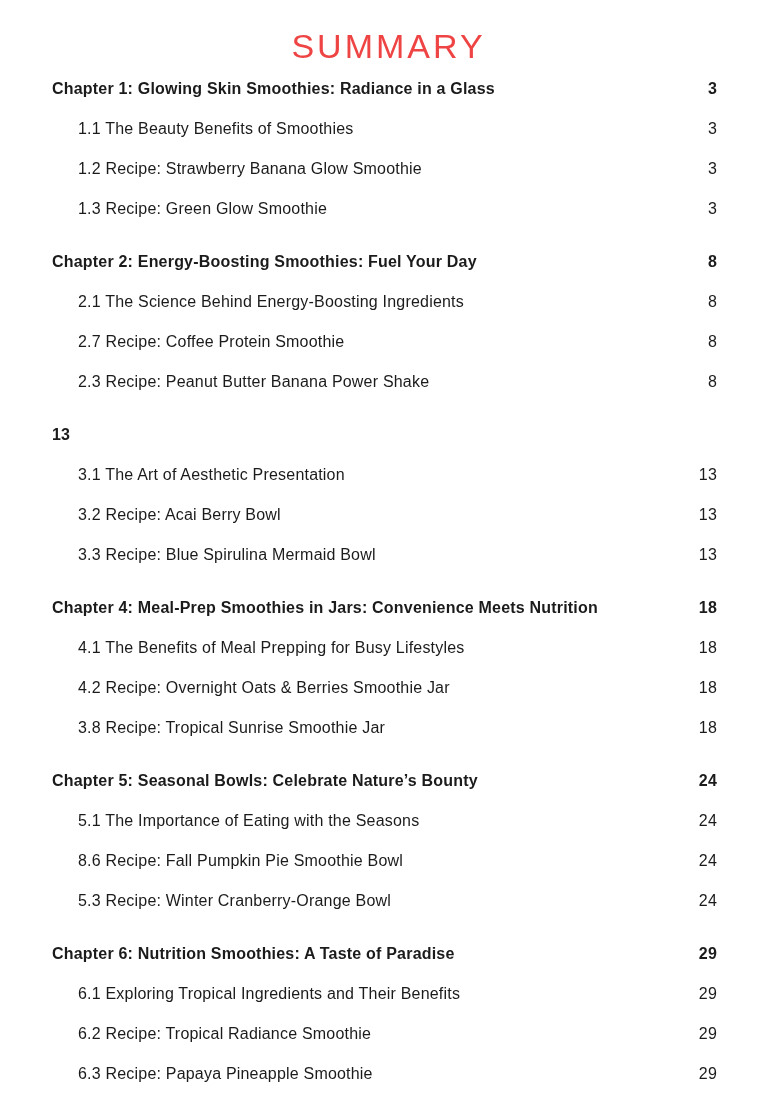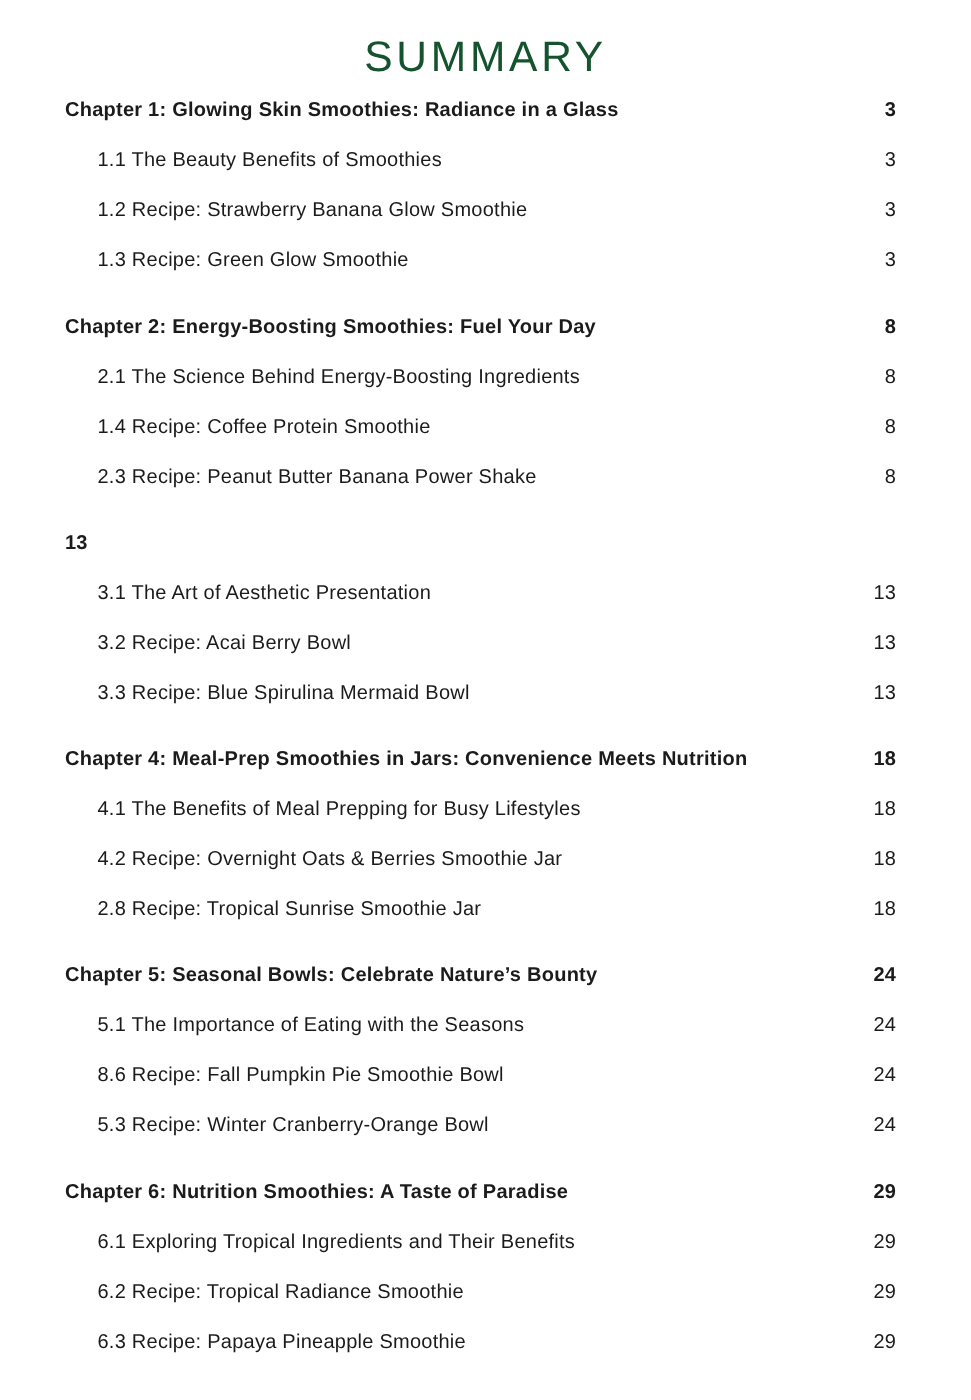--- a/index.html
+++ b/index.html
@@ -20,21 +20,21 @@
     background: #ffffff;
     box-sizing: border-box;
   }
   .title {
     margin: 26px 0 0 0;
     text-align: center;
     font-size: 34px;
     font-weight: 400;
     letter-spacing: 3px;
     line-height: 41px;
-    color: #14532d;
+    color: #ef4444;
   }
   .toc {
     margin: 2px 60px 0 52px;
   }
   .chapter-block { margin-top: 13px; }
   .chapter-block:first-child { margin-top: 0; }
   .row {
     height: 40px;
     display: flex;
     justify-content: space-between;
@@ -76,21 +76,21 @@
       <div class="chapter-block">
         <div class="row chapter">
           <span class="entry-title">Chapter 2: Energy-Boosting Smoothies: Fuel Your Day</span>
           <span class="entry-page">8</span>
         </div>
         <div class="row section">
           <span class="entry-title">2.1 The Science Behind Energy-Boosting Ingredients</span>
           <span class="entry-page">8</span>
         </div>
         <div class="row section">
-          <span class="entry-title">1.4 Recipe: Coffee Protein Smoothie</span>
+          <span class="entry-title">2.7 Recipe: Coffee Protein Smoothie</span>
           <span class="entry-page">8</span>
         </div>
         <div class="row section">
           <span class="entry-title">2.3 Recipe: Peanut Butter Banana Power Shake</span>
           <span class="entry-page">8</span>
         </div>
       </div>
       <div class="chapter-block">
         <div class="row chapter">
           <span class="entry-page">13</span>
@@ -115,21 +115,21 @@
         </div>
         <div class="row section">
           <span class="entry-title">4.1 The Benefits of Meal Prepping for Busy Lifestyles</span>
           <span class="entry-page">18</span>
         </div>
         <div class="row section">
           <span class="entry-title">4.2 Recipe: Overnight Oats &amp; Berries Smoothie Jar</span>
           <span class="entry-page">18</span>
         </div>
         <div class="row section">
-          <span class="entry-title">2.8 Recipe: Tropical Sunrise Smoothie Jar</span>
+          <span class="entry-title">3.8 Recipe: Tropical Sunrise Smoothie Jar</span>
           <span class="entry-page">18</span>
         </div>
       </div>
       <div class="chapter-block">
         <div class="row chapter">
           <span class="entry-title">Chapter 5: Seasonal Bowls: Celebrate Nature’s Bounty</span>
           <span class="entry-page">24</span>
         </div>
         <div class="row section">
           <span class="entry-title">5.1 The Importance of Eating with the Seasons</span>

